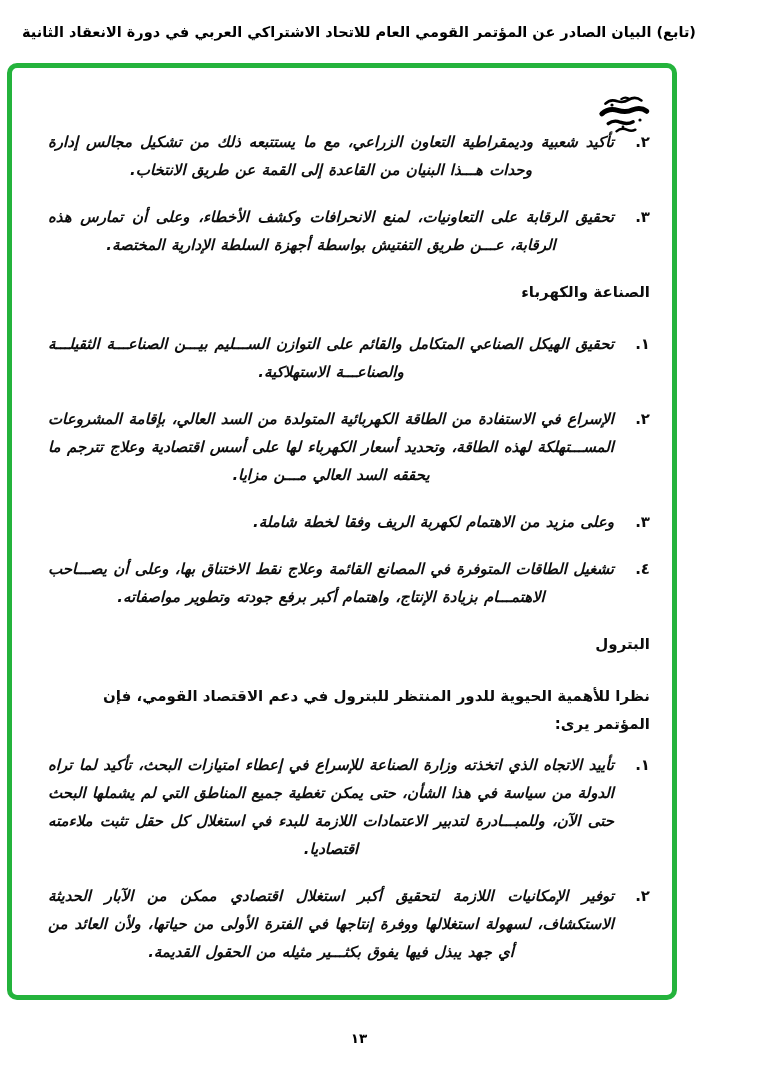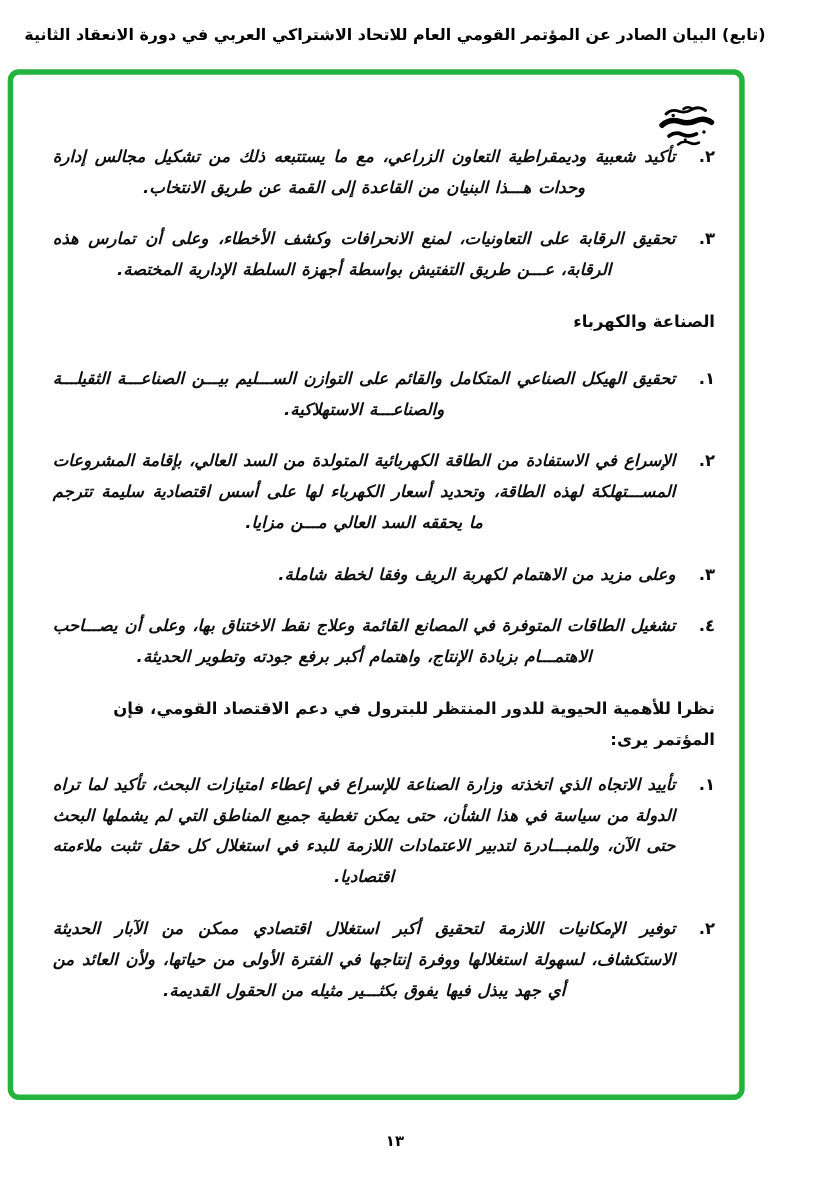--- a/index.html
+++ b/index.html
@@ -128,33 +128,34 @@
       </div>
 
       <div>
         <h2 class="section-title">الصناعة والكهرباء</h2>
         <div class="item">
           <span class="num">١.</span>
           <p class="txt">تحقيق الهيكل الصناعي المتكامل والقائم على التوازن الســـليم بيـــن الصناعـــة الثقيلـــة والصناعـــة الاستهلاكية.</p>
         </div>
         <div class="item">
           <span class="num">٢.</span>
-          <p class="txt">الإسراع في الاستفادة من الطاقة الكهربائية المتولدة من السد العالي، بإقامة المشروعات المســـتهلكة لهذه الطاقة، وتحديد أسعار الكهرباء لها على أسس اقتصادية سليمة تترجم ما يحققه السد العالي مـــن مزايا.</p>
+          <p class="txt">الإسراع في الاستفادة من الطاقة الكهربائية المتولدة من السد العالي، بإقامة المشروعات المســـتهلكة لهذه الطاقة، وتحديد أسعار الكهرباء لها على أسس اقتصادية وعلاج تترجم ما يحققه السد العالي مـــن مزايا.</p>
         </div>
         <div class="item">
           <span class="num">٣.</span>
           <p class="txt" style="text-align-last: right;">وعلى مزيد من الاهتمام لكهربة الريف وفقا لخطة شاملة.</p>
         </div>
         <div class="item">
           <span class="num">٤.</span>
-          <p class="txt">تشغيل الطاقات المتوفرة في المصانع القائمة وعلاج نقط الاختناق بها، وعلى أن يصـــاحب الاهتمـــام بزيادة الإنتاج، واهتمام أكبر برفع جودته وتطوير الحديثة.</p>
+          <p class="txt">تشغيل الطاقات المتوفرة في المصانع القائمة وعلاج نقط الاختناق بها، وعلى أن يصـــاحب الاهتمـــام بزيادة الإنتاج، واهتمام أكبر برفع جودته وتطوير مواصفاته.</p>
         </div>
       </div>
 
       <div>
+        <h2 class="section-title">البترول</h2>
         <p class="intro">نظرا للأهمية الحيوية للدور المنتظر للبترول في دعم الاقتصاد القومي، فإن المؤتمر يرى:</p>
         <div class="item">
           <span class="num">١.</span>
           <p class="txt">تأييد الاتجاه الذي اتخذته وزارة الصناعة للإسراع في إعطاء امتيازات البحث، تأكيد لما تراه الدولة من سياسة في هذا الشأن، حتى يمكن تغطية جميع المناطق التي لم يشملها البحث حتى الآن، وللمبـــادرة لتدبير الاعتمادات اللازمة للبدء في استغلال كل حقل تثبت ملاءمته اقتصاديا.</p>
         </div>
         <div class="item">
           <span class="num">٢.</span>
           <p class="txt">توفير الإمكانيات اللازمة لتحقيق أكبر استغلال اقتصادي ممكن من الآبار الحديثة الاستكشاف، لسهولة استغلالها ووفرة إنتاجها في الفترة الأولى من حياتها، ولأن العائد من أي جهد يبذل فيها يفوق بكثـــير مثيله من الحقول القديمة.</p>
         </div>
 

